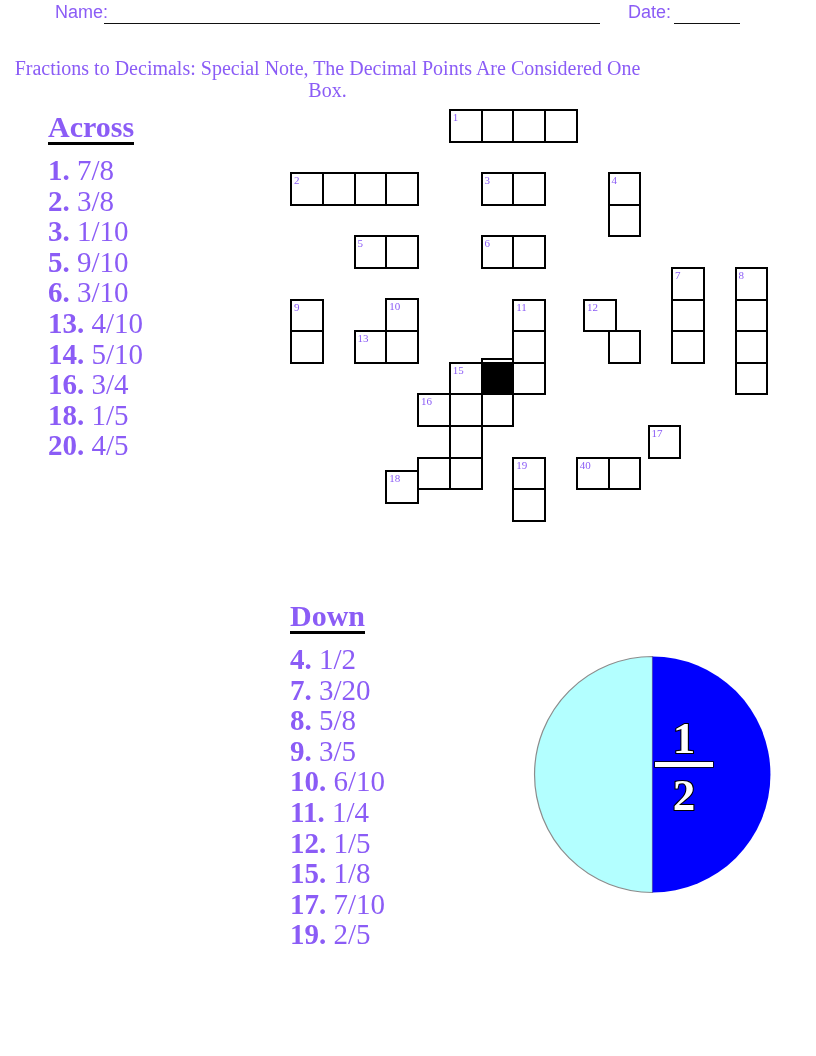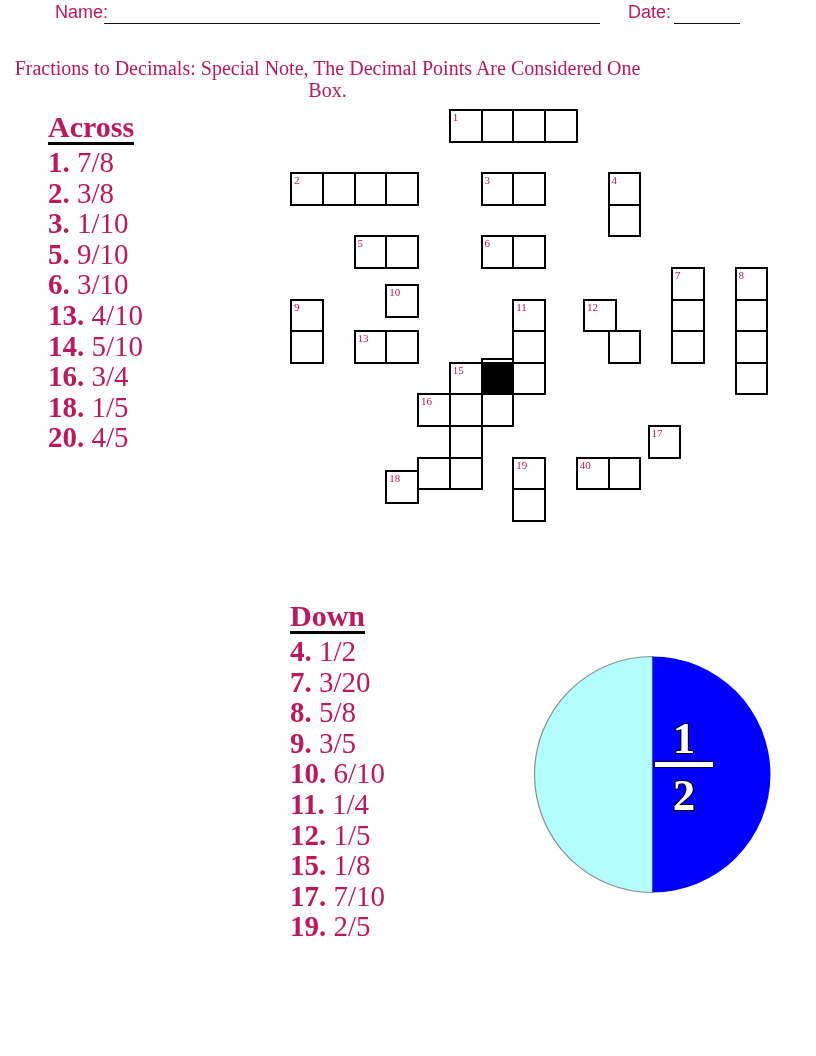--- a/index.html
+++ b/index.html
@@ -1,31 +1,31 @@
 <!DOCTYPE html>
 <html><head>
 <meta charset="utf-8">
 <style>
   html,body{margin:0;padding:0;background:#fff;}
   .page{position:relative;width:816px;height:1056px;background:#ffffff;overflow:hidden;
-        font-family:"Liberation Serif", serif;color:#be185d;}
+        font-family:"Liberation Serif", serif;color:#8b5cf6;}
 
   
   .hdr-label{position:absolute;font-family:"Liberation Sans", sans-serif;font-size:18px;line-height:20px;}
   .write-line{position:absolute;border-bottom:1.5px solid #111;height:22px;}
 
   
   .title{position:absolute;left:0;top:57px;width:655px;text-align:center;
          font-size:20px;line-height:22px;}
 
   
   .clues{position:absolute;}
   .clues-heading{display:inline-block;font-size:30px;font-weight:bold;line-height:30px;
                  border-bottom:3px solid #000;}
-  .clue-list{margin-top:2px;}
+  .clue-list{margin-top:10px;}
   .clue{font-size:29px;line-height:30.6px;white-space:nowrap;}
   .clue b{font-weight:bold;}
 
   
   #grid{position:absolute;left:0;top:0;}
   .cell{position:absolute;box-sizing:border-box;width:33.75px;height:33.6px;
         border:2px solid #000;background:#fff;}
   .cell.black{background:#000;}
   .cell .num{position:absolute;left:2px;top:0px;font-size:11px;line-height:12px;
              font-family:"Liberation Serif", serif;}
@@ -100,21 +100,21 @@
       <div class="cell" style="left: 734.5px; top: 267px;">
         <span class="num">8</span>
       </div>
       <div class="cell" style="left: 734.5px; top: 298.6px;"></div>
       <div class="cell" style="left: 734.5px; top: 330.2px;"></div>
       <div class="cell" style="left: 734.5px; top: 361.8px;"></div>
       <div class="cell" style="left: 290px; top: 298.6px;">
         <span class="num">9</span>
       </div>
       <div class="cell" style="left: 290px; top: 330.2px;"></div>
-      <div class="cell" style="left: 385.25px; top: 284px;">
+      <div class="cell" style="left: 385.25px; top: 298px;">
         <span class="num">10</span>
       </div>
       <div class="cell" style="left: 353.5px; top: 330.2px;">
         <span class="num">13</span>
       </div>
       <div class="cell" style="left: 385.25px; top: 330.2px;"></div>
       <div class="cell" style="left: 512.25px; top: 298.6px;">
         <span class="num">11</span>
       </div>
       <div class="cell" style="left: 480.5px; top: 330.2px; margin-top: 28px;">

